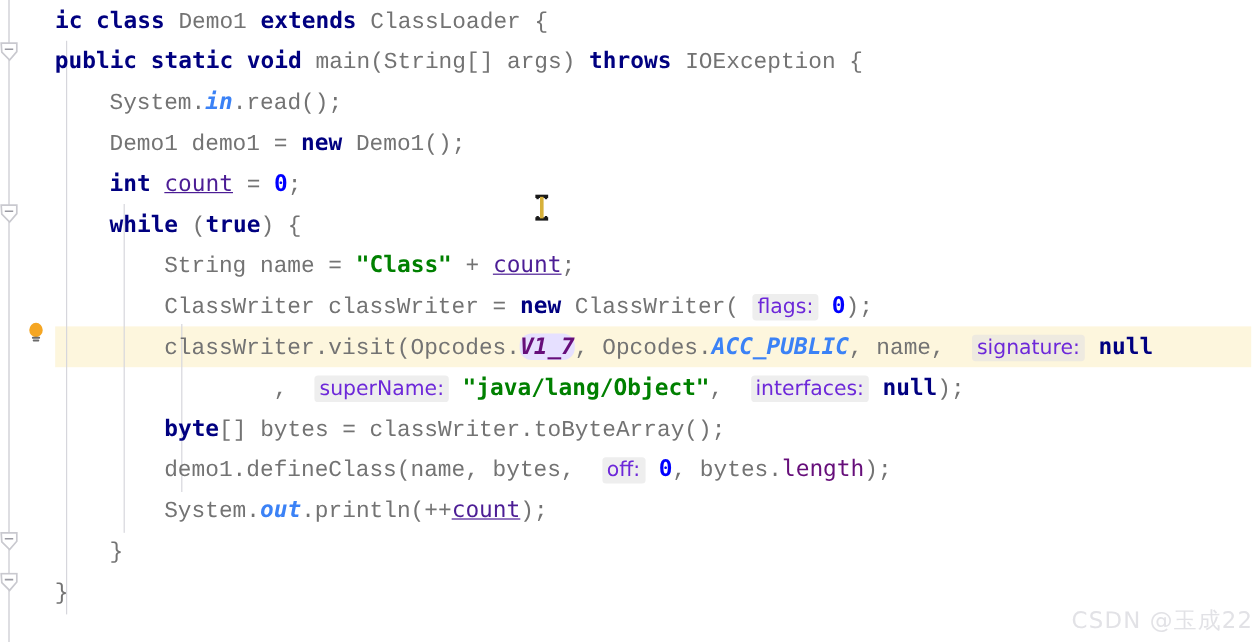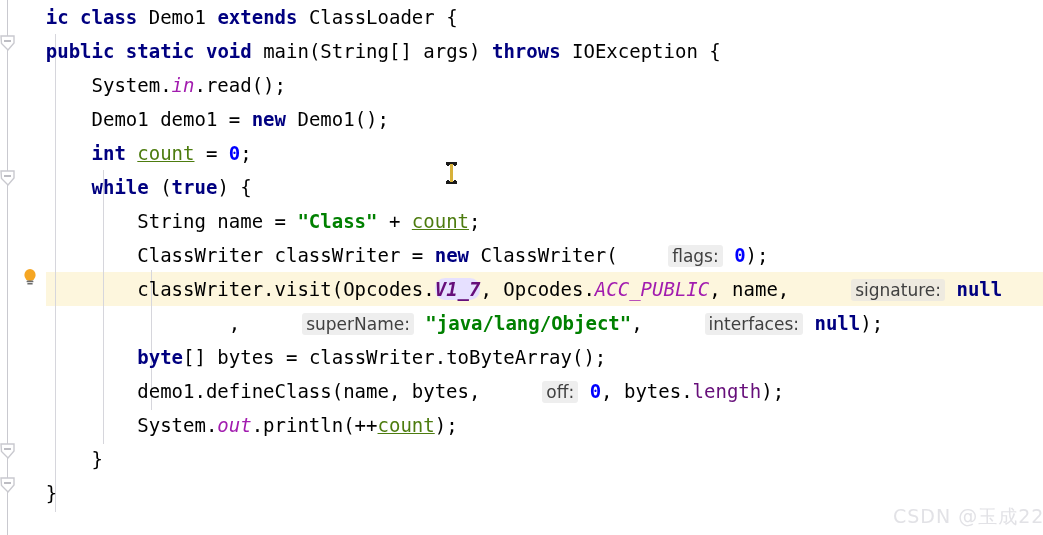--- a/index.html
+++ b/index.html
@@ -93,39 +93,38 @@
     width: 1043px;
     height: 34px;
     background: #fdf6dd;
     z-index: 0;
   }
 
   
   .kw      { color: #000080; font-weight: bold; }
   .str     { color: #008000; font-weight: bold; }
   .num     { color: #0000ff; font-weight: bold; }
-  .field   { color: #a21caf; font-style: italic; font-weight: normal; }
+  .field   { color: #3b82f6; font-style: italic; font-weight: bold; }
   .sfield  { color: #660e7a; font-weight: normal; }
-  .plain   { color: #000000; }
-  .usage   { color: #4d7c0f; text-decoration: underline; }
+  .plain   { color: #737373; font-family: Liberation Mono, monospace; }
+  .usage   { color: #4c1d95; text-decoration: underline; }
   .ident-hl{ color: #660e7a; font-style: italic; font-weight: bold;
              background: #e6e0ff; border-radius: 10px; }
 
   
   .hint {
     background: #eeeeee;
-    color: #404040;
+    color: #6d28d9;
     font-family: "DejaVu Sans", sans-serif;
     font-size: 17px;
     font-weight: normal;
     font-style: normal;
     padding: 1px 4px;
     border-radius: 3px;
     letter-spacing: 0;
-    margin-left: 39px;
   }
   .hint-on-hl { background: #eeeae0; }
 
   
   .ibeam {
     position: absolute;
     z-index: 9;
     width: 11px;
     height: 22px;
   }

